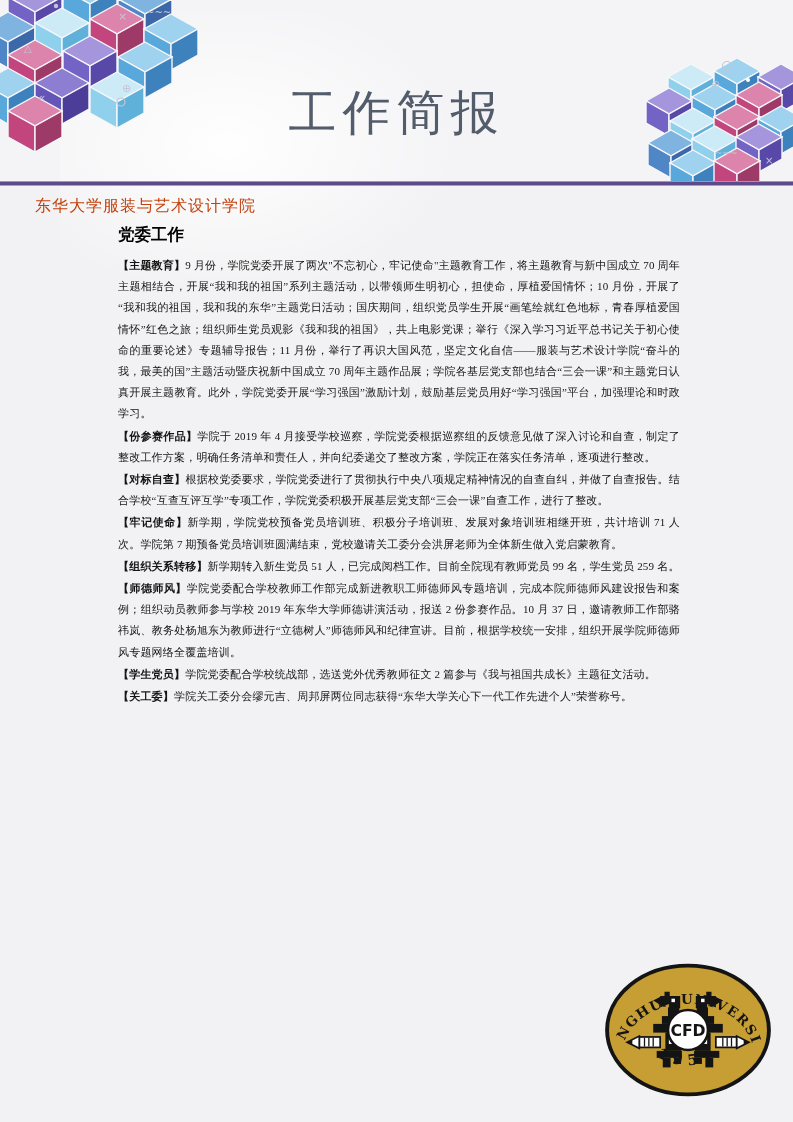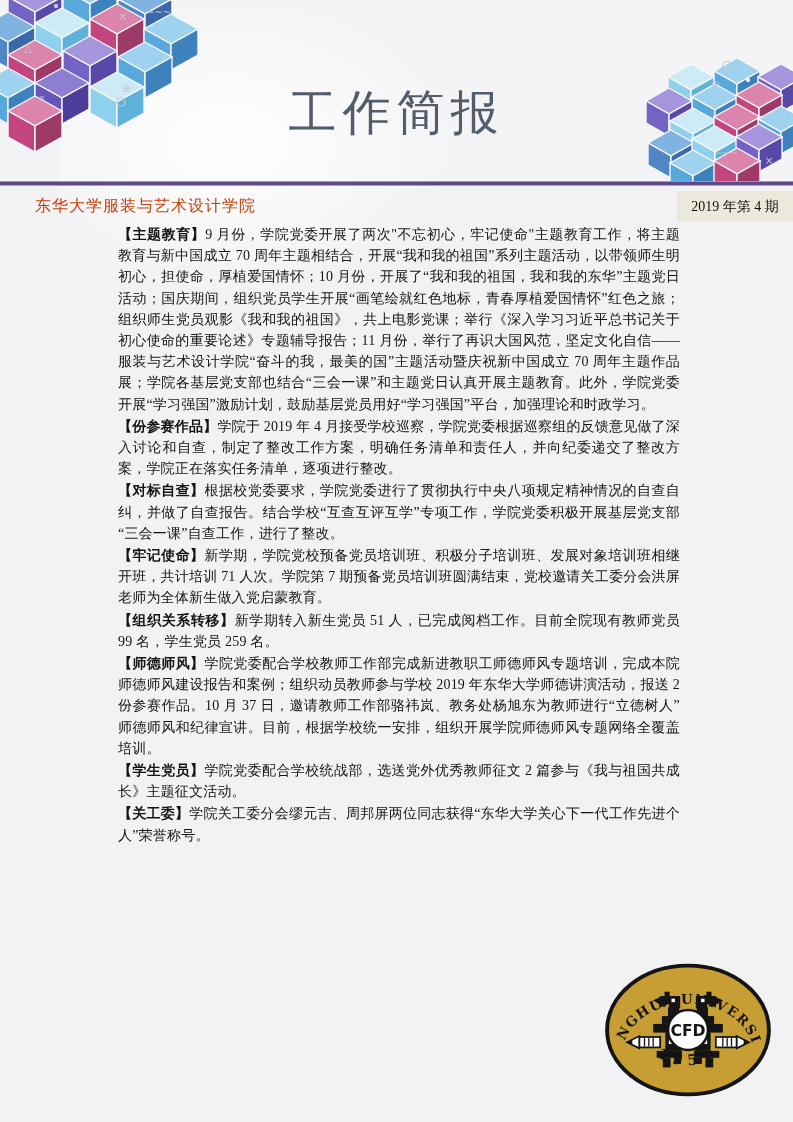--- a/index.html
+++ b/index.html
@@ -29,21 +29,21 @@
     font-size:16px;color:#c2410c;letter-spacing:1px;
   }
   .issue-box{
     position:absolute;right:0;top:191px;width:116px;height:31px;
     background:#ece9dc;display:flex;align-items:center;justify-content:center;
     font-size:14px;color:#111;
   }
   
   .content{position:absolute;left:118px;top:224px;width:562px;}
   .section-heading{font-size:16.5px;font-weight:bold;margin:0 0 9px 0;color:#000;}
-  .para{margin:0 0 1px 0;font-size:14px;line-height:21.2px;text-align:justify;
+  .para{margin:0 0 1px 0;font-size:11px;line-height:21.2px;text-align:justify;
     letter-spacing:.2px;color:#141414;}
   .ptag{font-weight:600;}
   
   .logo{position:absolute;left:601px;top:958px;width:174px;height:144px;}
   .glyph{fill:#c6c6d2;font-family:"DejaVu Sans",sans-serif;}
 </style>
 </head>
 <body>
 
 <div class="page">
@@ -153,23 +153,23 @@
       <circle cx="103" cy="22" r="2" fill="#ffffff"></circle>
       <text class="glyph" x="70" y="98" font-size="9">~~~</text>
       <text class="glyph" x="120" y="106" font-size="10">×</text>
     </svg>
     <div class="masthead-title">工作简报</div>
   </div>
 
   <div class="rule"></div>
 
   <div class="org-name">东华大学服装与艺术设计学院</div>
-  <div class="issue-box">2019 年第 4 期</div>
 
   <div class="content">
+    <h2 class="section-heading">党委工作</h2>
 
     <p class="para"><b class="ptag">【主题教育】</b><span>9 月份，学院党委开展了两次"不忘初心，牢记使命"主题教育工作，将主题教育与新中国成立 70 周年主题相结合，开展“我和我的祖国”系列主题活动，以带领师生明初心，担使命，厚植爱国情怀；10 月份，开展了“我和我的祖国，我和我的东华”主题党日活动；国庆期间，组织党员学生开展“画笔绘就红色地标，青春厚植爱国情怀”红色之旅；组织师生党员观影《我和我的祖国》，共上电影党课；举行《深入学习习近平总书记关于初心使命的重要论述》专题辅导报告；11 月份，举行了再识大国风范，坚定文化自信——服装与艺术设计学院“奋斗的我，最美的国”主题活动暨庆祝新中国成立 70 周年主题作品展；学院各基层党支部也结合“三会一课”和主题党日认真开展主题教育。此外，学院党委开展“学习强国”激励计划，鼓励基层党员用好“学习强国”平台，加强理论和时政学习。</span></p>
     <p class="para"><b class="ptag">【份参赛作品】</b><span>学院于 2019 年 4 月接受学校巡察，学院党委根据巡察组的反馈意见做了深入讨论和自查，制定了整改工作方案，明确任务清单和责任人，并向纪委递交了整改方案，学院正在落实任务清单，逐项进行整改。</span></p>
     <p class="para"><b class="ptag">【对标自查】</b><span>根据校党委要求，学院党委进行了贯彻执行中央八项规定精神情况的自查自纠，并做了自查报告。结合学校“互查互评互学”专项工作，学院党委积极开展基层党支部“三会一课”自查工作，进行了整改。</span></p>
     <p class="para"><b class="ptag">【牢记使命】</b><span>新学期，学院党校预备党员培训班、积极分子培训班、发展对象培训班相继开班，共计培训 71 人次。学院第 7 期预备党员培训班圆满结束，党校邀请关工委分会洪屏老师为全体新生做入党启蒙教育。</span></p>
     <p class="para"><b class="ptag">【组织关系转移】</b><span>新学期转入新生党员 51 人，已完成阅档工作。目前全院现有教师党员 99 名，学生党员 259 名。</span></p>
     <p class="para"><b class="ptag">【师德师风】</b><span>学院党委配合学校教师工作部完成新进教职工师德师风专题培训，完成本院师德师风建设报告和案例；组织动员教师参与学校 2019 年东华大学师德讲演活动，报送 2 份参赛作品。10 月 37 日，邀请教师工作部骆祎岚、教务处杨旭东为教师进行“立德树人”师德师风和纪律宣讲。目前，根据学校统一安排，组织开展学院师德师风专题网络全覆盖培训。</span></p>
     <p class="para"><b class="ptag">【学生党员】</b><span>学院党委配合学校统战部，选送党外优秀教师征文 2 篇参与《我与祖国共成长》主题征文活动。</span></p>
     <p class="para"><b class="ptag">【关工委】</b><span>学院关工委分会缪元吉、周邦屏两位同志获得“东华大学关心下一代工作先进个人”荣誉称号。</span></p>
   </div>

